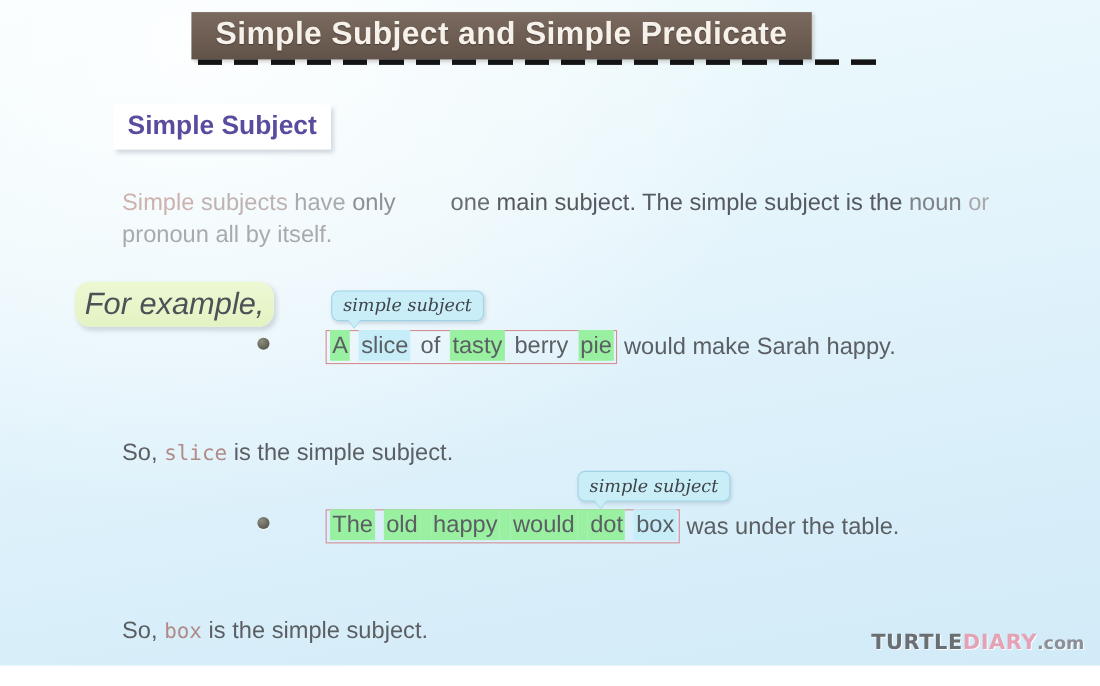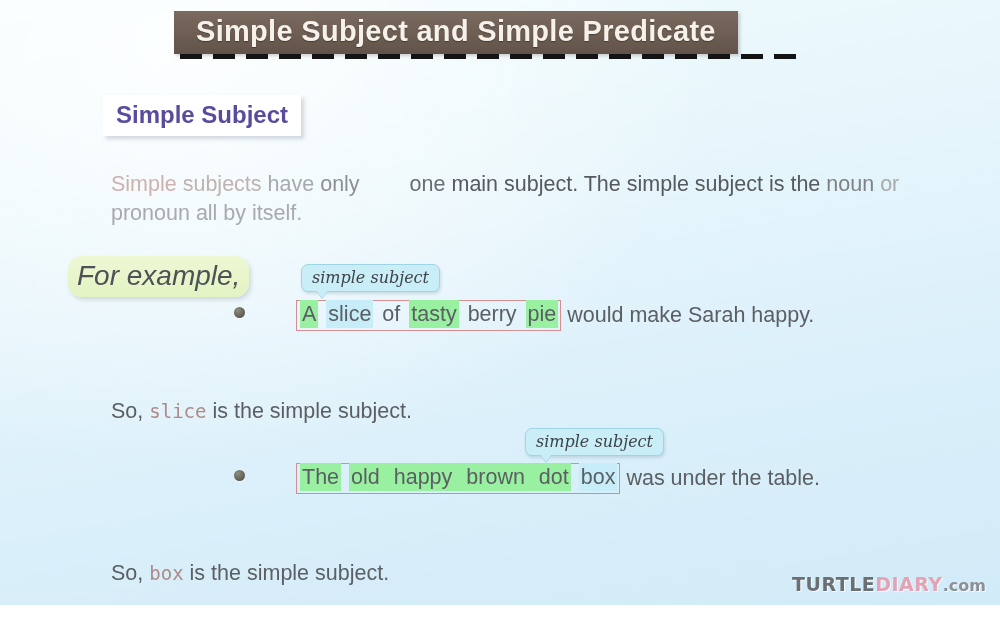--- a/index.html
+++ b/index.html
@@ -235,21 +235,21 @@
     <span>is the simple subject.</span>
   </div>
 
   <div class="callout" style="left:525px; top:428px;">
     <span>simple subject</span>
     <span class="ptr"></span>
   </div>
   <div class="bullet" style="left:234px; top:470px;"></div>
   <div class="sentence" style="left:260px; top:463px;">
     <span class="subjbox">
-      <span class="hl-green">The</span><span class="hl-none">&nbsp;</span><span class="hl-green">old</span><span class="hl-green">&nbsp;</span><span class="hl-green">happy</span><span class="hl-green">&nbsp;</span><span class="hl-green">brown</span><span class="hl-green">&nbsp;</span><span class="hl-green">dot</span><span class="hl-none">&nbsp;</span><span class="hl-cyan">box</span>
+      <span class="hl-green">The</span><span class="hl-none">&nbsp;</span><span class="hl-green">old</span><span class="hl-green">&nbsp;</span><span class="hl-green">happy</span><span class="hl-green">&nbsp;</span><span class="hl-green">would</span><span class="hl-green">&nbsp;</span><span class="hl-green">dot</span><span class="hl-none">&nbsp;</span><span class="hl-cyan">box</span>
     </span><span class="tail">was under the table.</span>
   </div>
 
   <div class="conclusion" style="left:111px; top:533px;">
     <span>So,</span>
     <span class="kw">box</span>
     <span>is the simple subject.</span>
   </div>
 
   <div class="logo">

